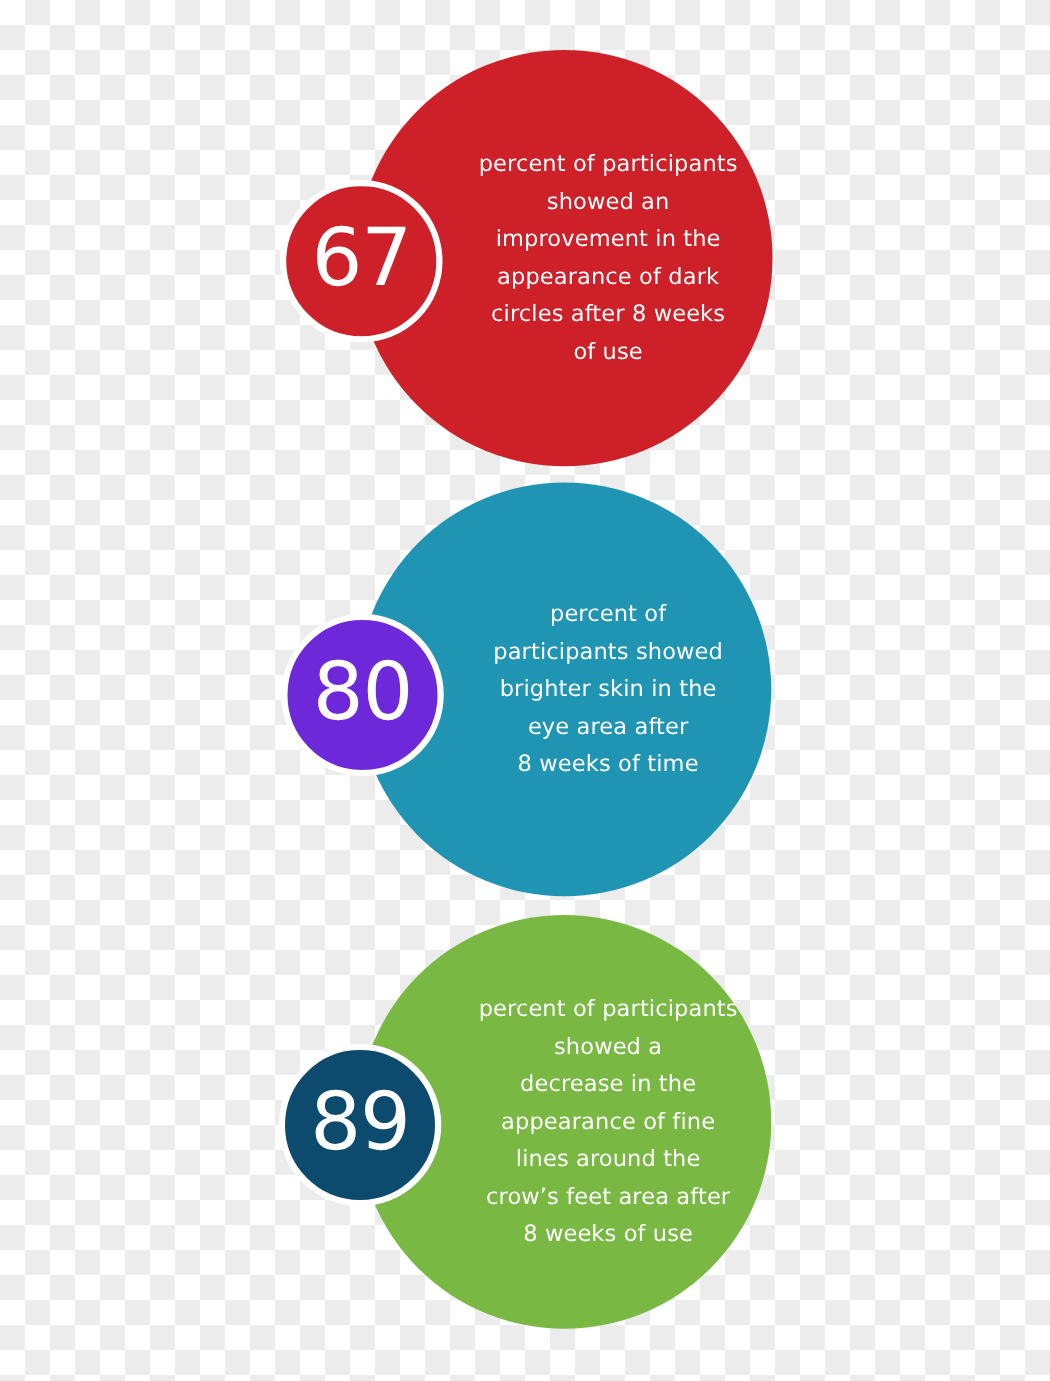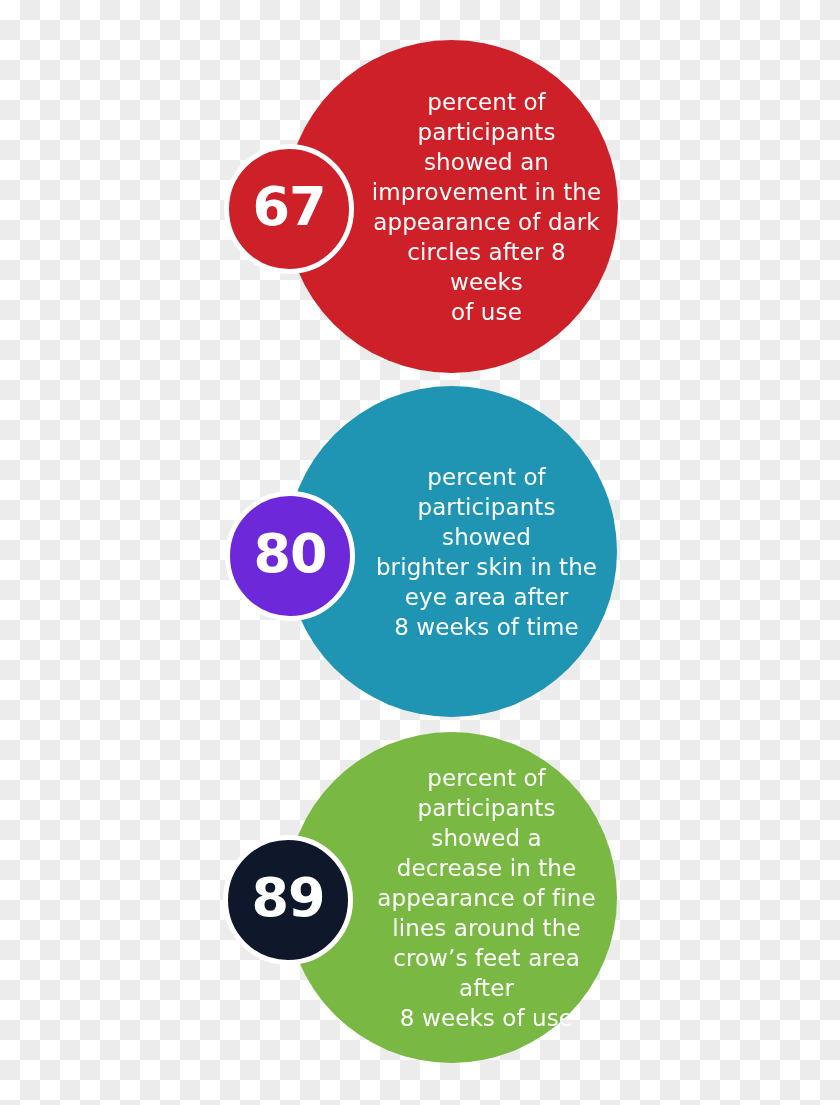--- a/index.html
+++ b/index.html
@@ -46,21 +46,21 @@
     border-radius: 50%;
     display: flex;
     align-items: center;
     justify-content: center;
     box-sizing: border-box;
   }
 
   .stat-text {
     color: #ffffff;
     text-align: center;
-    font-size: 23px;
+    font-size: 18px;
     line-height: 30px;
     font-weight: 400;
     letter-spacing: 0.1px;
     width: 230px;
     margin-left: 70px;
     white-space: pre-line;
   }
 
   
   .num-circle {
@@ -71,23 +71,23 @@
     border: 5px solid #ffffff;
     box-sizing: border-box;
     display: flex;
     align-items: center;
     justify-content: center;
     z-index: 3;
   }
 
   .num-value {
     color: #ffffff;
-    font-size: 54px;
+    font-size: 64px;
     line-height: 74px;
-    font-weight: 700;
+    font-weight: 400;
     letter-spacing: -1px;
     text-align: right;
     position: relative;
     top: -2px;
   }
 
   
   #stat-0 .big-circle { left: 285px; top: 40px;  width: 333px; height: 333px; }
   #stat-0 .num-circle { left: 224px; top: 144px; }
 
@@ -134,18 +134,18 @@
   <div class="stat-group" id="stat-2">
     <div class="big-circle" style="background-color: rgb(121, 185, 67);">
       <div class="stat-text">percent of participants
 showed a
 decrease in the
 appearance of fine
 lines around the
 crow’s feet area after
 8 weeks of use</div>
     </div>
-    <div class="num-circle" style="background-color: #0f172a;">
+    <div class="num-circle" style="background-color: #0c4a6e;">
       <span class="num-value">89</span>
     </div>
   </div>
 
 </div>
 
 </body></html>

